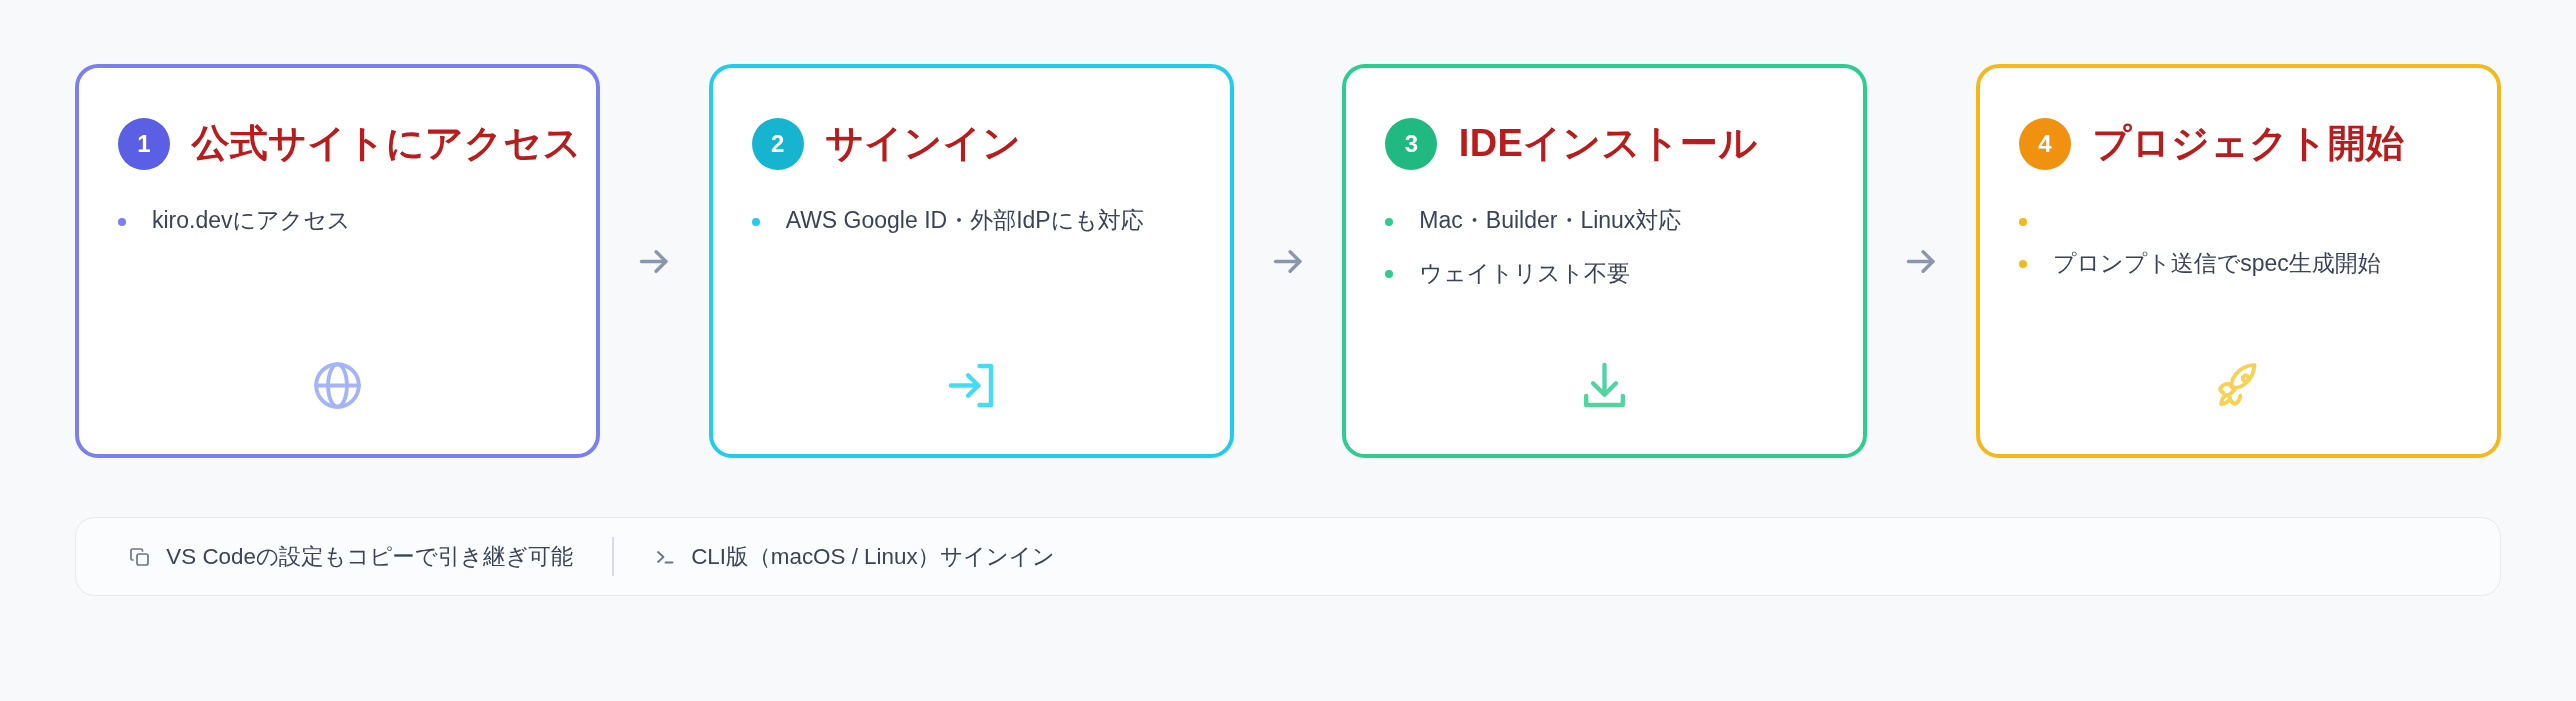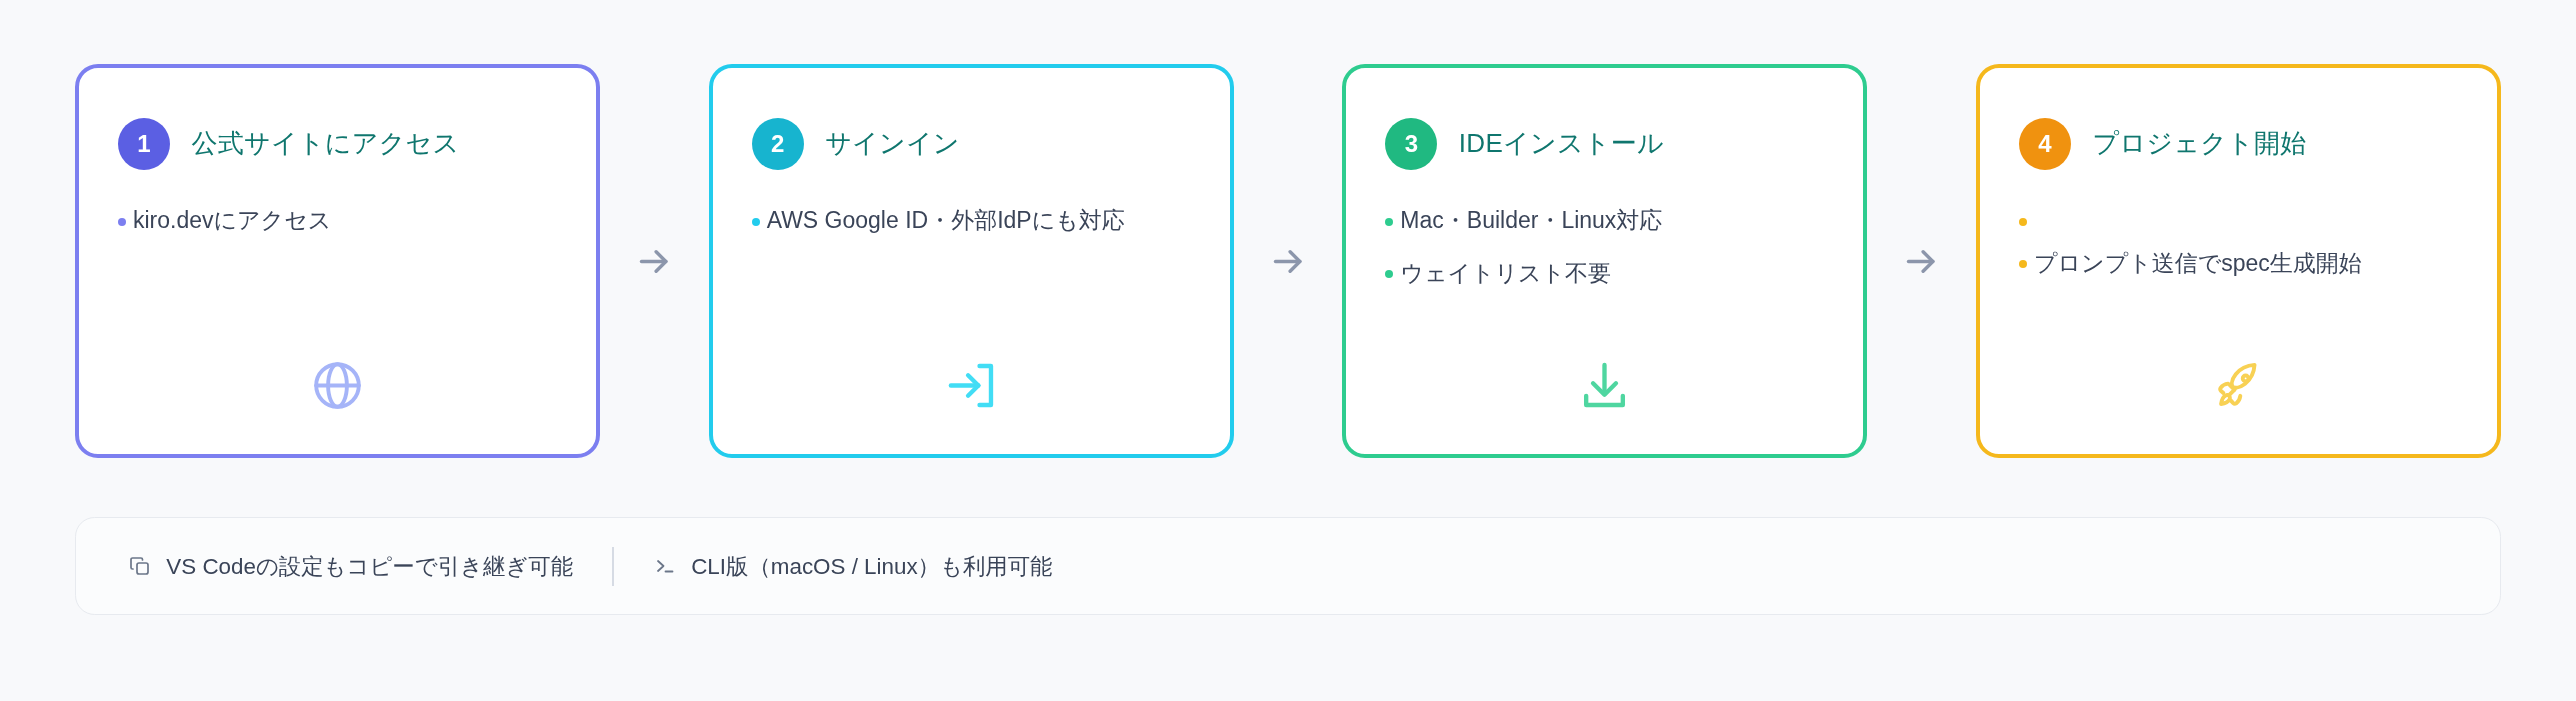--- a/index.html
+++ b/index.html
@@ -65,41 +65,41 @@
     font-size: 24px;
     font-weight: bold;
     display: flex;
     align-items: center;
     justify-content: center;
     line-height: 1;
     letter-spacing: 0;
   }
 
   .step-title {
-    font-size: 26px;
-    font-weight: normal;
-    color: #0f766e;
+    font-size: 38px;
+    font-weight: bold;
+    color: #b91c1c;
     letter-spacing: 0.3px;
     line-height: 1.15;
     white-space: nowrap;
   }
 
   .bullet-list {
     list-style: none;
     margin: 0;
     padding: 0;
     display: flex;
     flex-direction: column;
     gap: 23px;
   }
 
   .bullet-item {
     display: flex;
     align-items: flex-start;
-    gap: 7px;
+    gap: 26px;
     font-size: 23px;
     color: #3a4458;
     line-height: 1.3;
     white-space: nowrap;
   }
 
   .bullet-dot {
     flex: 0 0 auto;
     width: 8px;
     height: 8px;
@@ -145,21 +145,21 @@
     color: #8c96ab;
   }
   .arrow-connector svg { display: block; }
 
   
   .note-bar {
     position: absolute;
     left: 75px;
     top: 517px;
     width: 2426px;
-    height: 98px;
+    height: 79px;
     box-sizing: border-box;
     background: #fbfcfd;
     border: 1.8px solid #e7eaef;
     border-radius: 19.7px;
     display: flex;
     align-items: center;
     padding-left: 52px;
   }
 
   .note-item {
@@ -309,19 +309,19 @@
       <span>VS Codeの設定もコピーで引き継ぎ可能</span>
     </div>
 
     <div class="note-divider"></div>
 
     <div class="note-item">
       <svg width="24" height="24" viewBox="0 0 24 24" fill="none" stroke="#6b7689" stroke-width="1.8" stroke-linecap="round" stroke-linejoin="round">
         <polyline points="5,7 10.5,12 5,17"></polyline>
         <line x1="12.5" y1="17.5" x2="19.5" y2="17.5"></line>
       </svg>
-      <span>CLI版（macOS / Linux）も利用可能</span>
+      <span>CLI版（macOS / Linux）サインイン</span>
     </div>
 
   </div>
 
 </div>
 
 
 </body></html>

